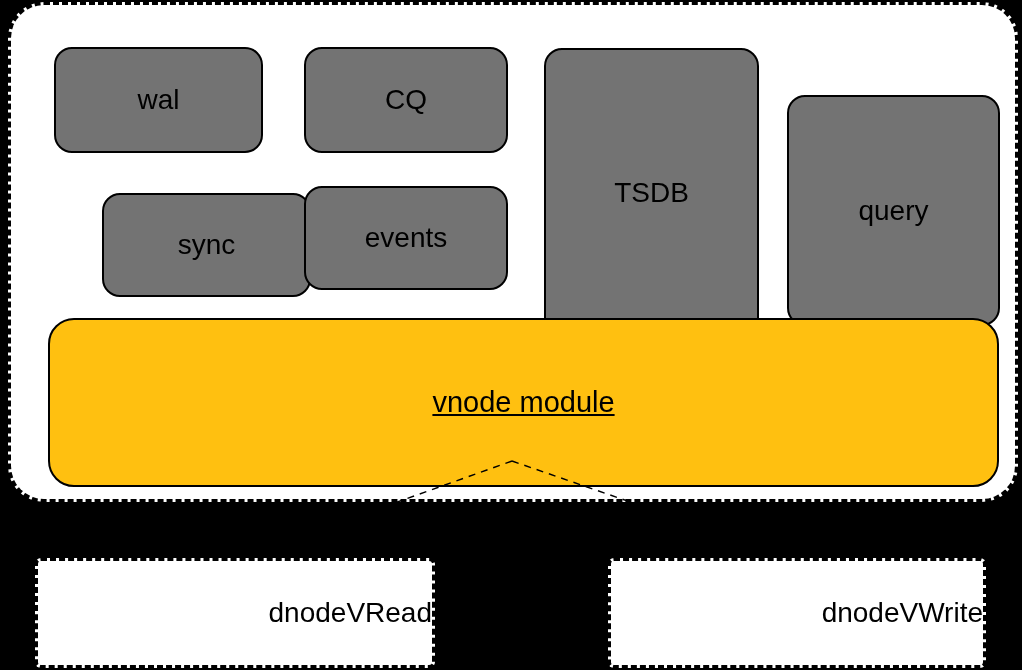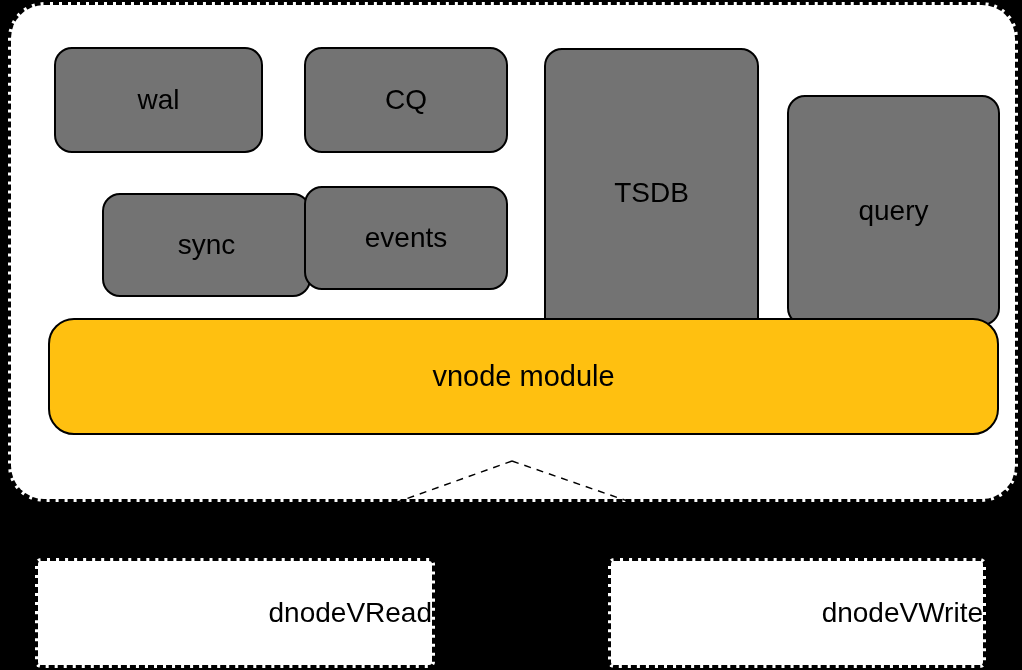--- a/index.html
+++ b/index.html
@@ -44,30 +44,31 @@
   .box-cq     { left: 293px; top: 42px;  width: 204px; height: 106px; justify-content: center; }
   .box-sync   { left: 43px;  top: 188px; width: 209px; height: 104px; margin-left: 48px; }
   .box-events { left: 293px; top: 181px; width: 204px; height: 104px; }
   .box-tsdb   { left: 533px; top: 43px;  width: 215px; height: 289px; }
   .box-query  { left: 776px; top: 46px;  width: 213px; height: 231px; margin-top: 44px; }
   .vnode {
     position: absolute;
     left: 37px;
     top: 313px;
     width: 951px;
-    height: 117px;
+    height: 169px;
     background: #FFC010;
     border: 2.5px solid #000000;
     border-radius: 26px;
     box-sizing: border-box;
     display: flex;
     align-items: center;
     justify-content: center;
     font-size: 29px;
     line-height: 1;
+    text-decoration: underline;
   }
   .connectors {
     position: absolute;
     left: 0;
     top: 0;
     width: 1022px;
     height: 670px;
     pointer-events: none;
   }
   .dnode {

